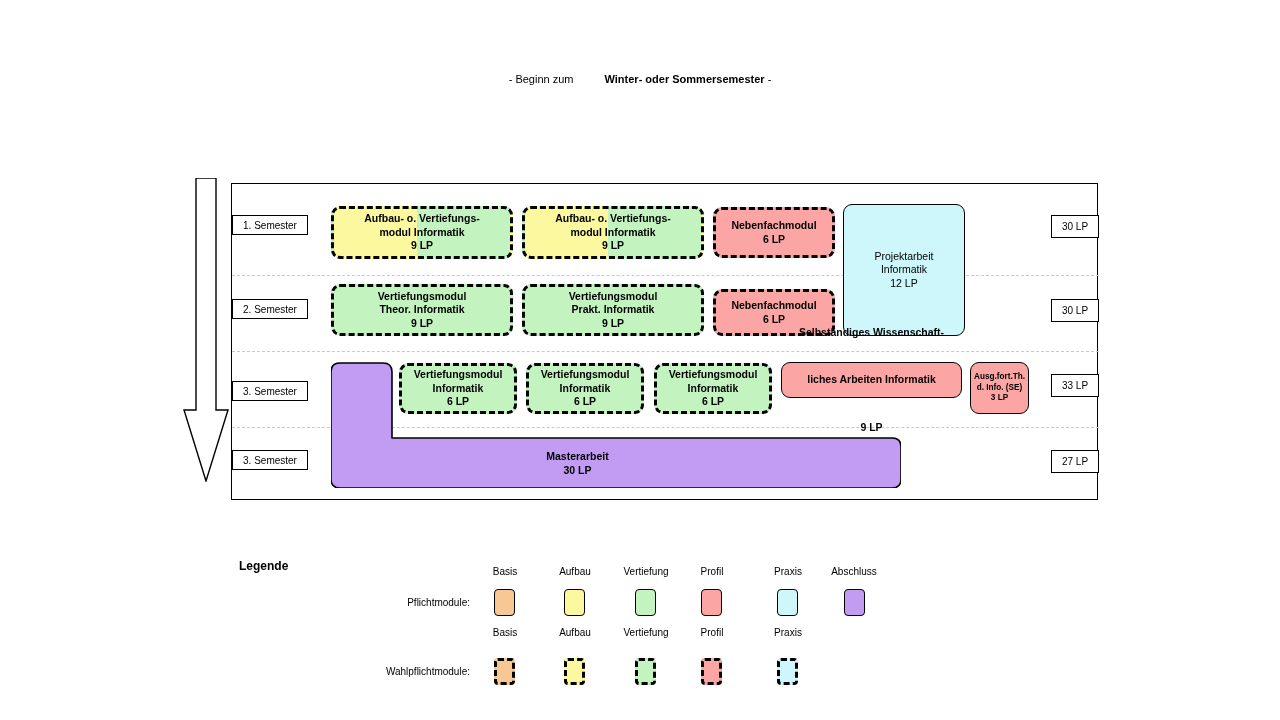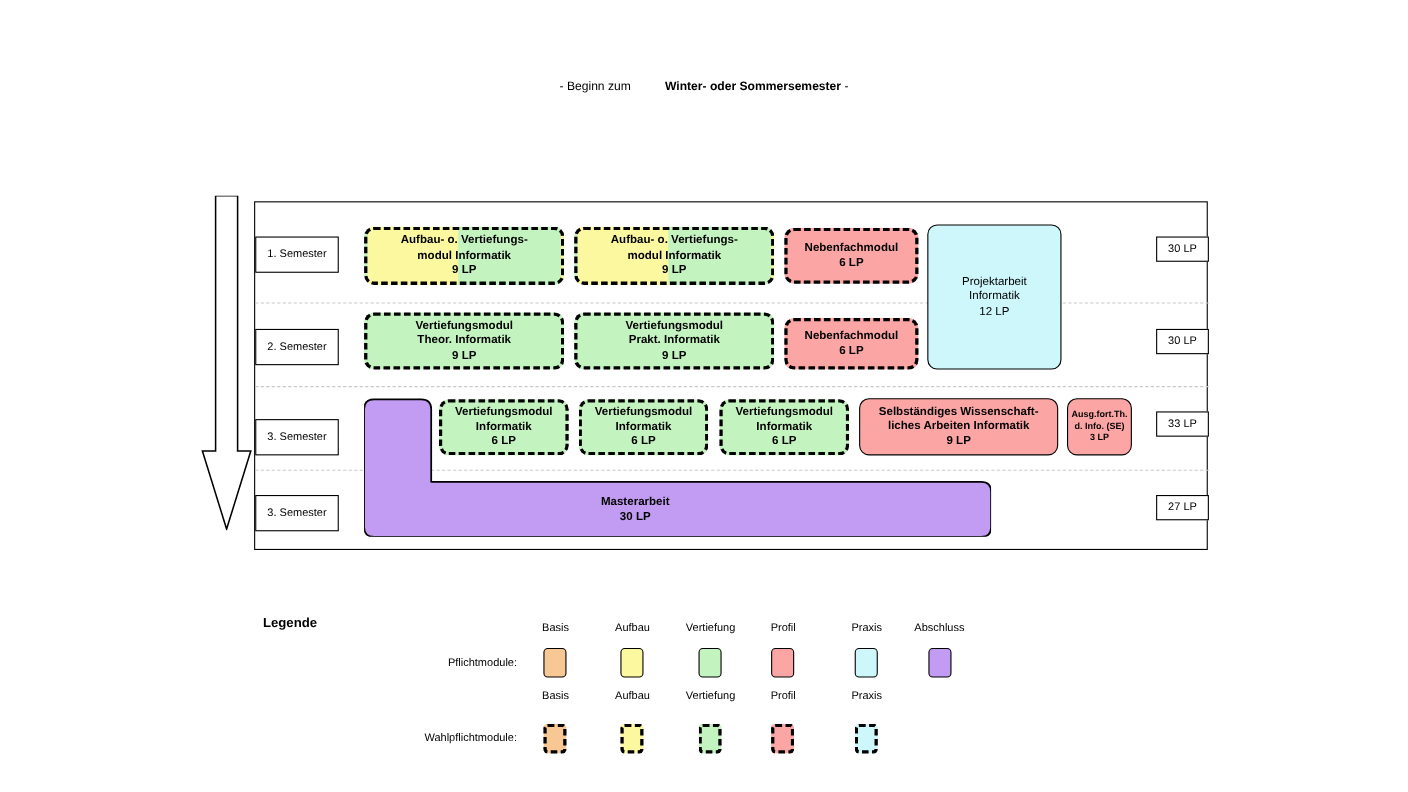--- a/index.html
+++ b/index.html
@@ -62,21 +62,21 @@
   #semester-arrow {
     position: absolute;
     left: 182px;
     top: 178px;
   }
 
   
   .sem-label {
     position: absolute;
     width: 76px;
-    height: 33px;
+    height: 20px;
     border: 1.3px solid #000;
     background: #fff;
     box-sizing: border-box;
     font-size: 10px;
     display: flex;
     align-items: center;
     justify-content: center;
     z-index: 6;
   }
   #sem-label-0 { left: 232px; top: 215px; }
@@ -143,21 +143,21 @@
 
   #mod-s2-a { left: 331px; top: 284px; width: 182px; height: 52px; }
   #mod-s2-b { left: 522px; top: 284px; width: 182px; height: 52px; }
   #mod-s2-c { left: 713px; top: 289px; width: 122px; height: 47px; }
 
   #mod-proj { left: 843px; top: 204px; width: 122px; height: 132px; font-weight: normal; }
 
   #mod-s3-a { left: 399px; top: 363px; width: 118px; height: 51px; }
   #mod-s3-b { left: 526px; top: 363px; width: 118px; height: 51px; }
   #mod-s3-c { left: 654px; top: 363px; width: 118px; height: 51px; }
-  #mod-s3-d { left: 781px; top: 362px; width: 181px; height: 52px; }
+  #mod-s3-d { left: 781px; top: 362px; width: 181px; height: 36px; gap: 34px; }
   #mod-s3-e { left: 970px; top: 362px; width: 59px; height: 52px;
               font-size: 8.2px; line-height: 1.3; }
 
   
   #mod-master {
     position: absolute;
     left: 331px;
     top: 361px;
     width: 570px;
     height: 127px;

